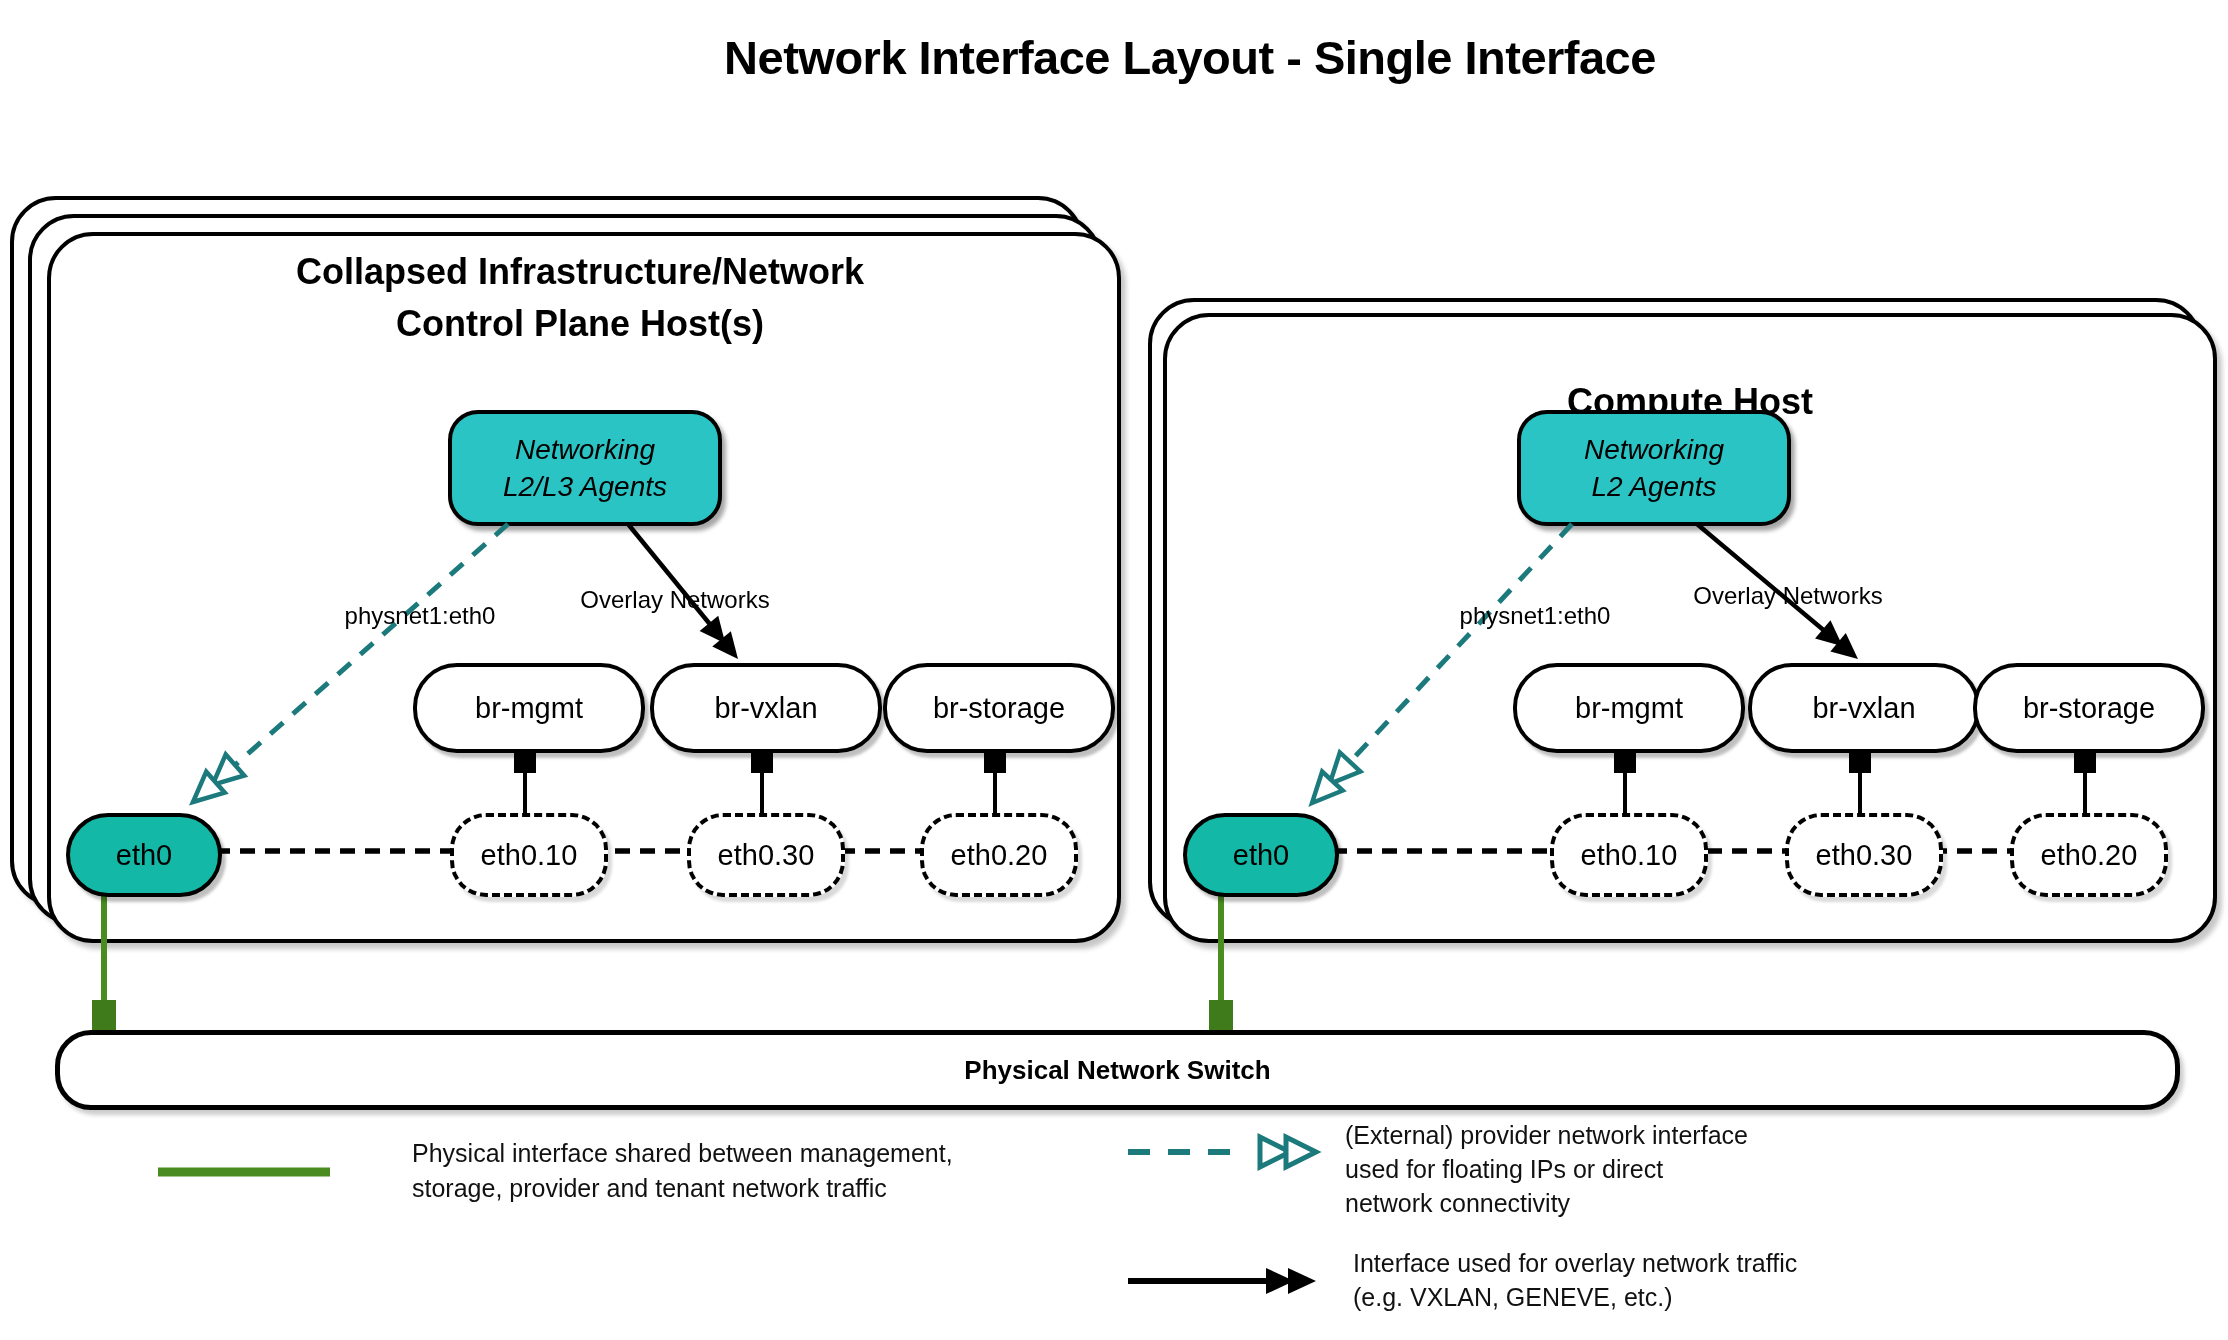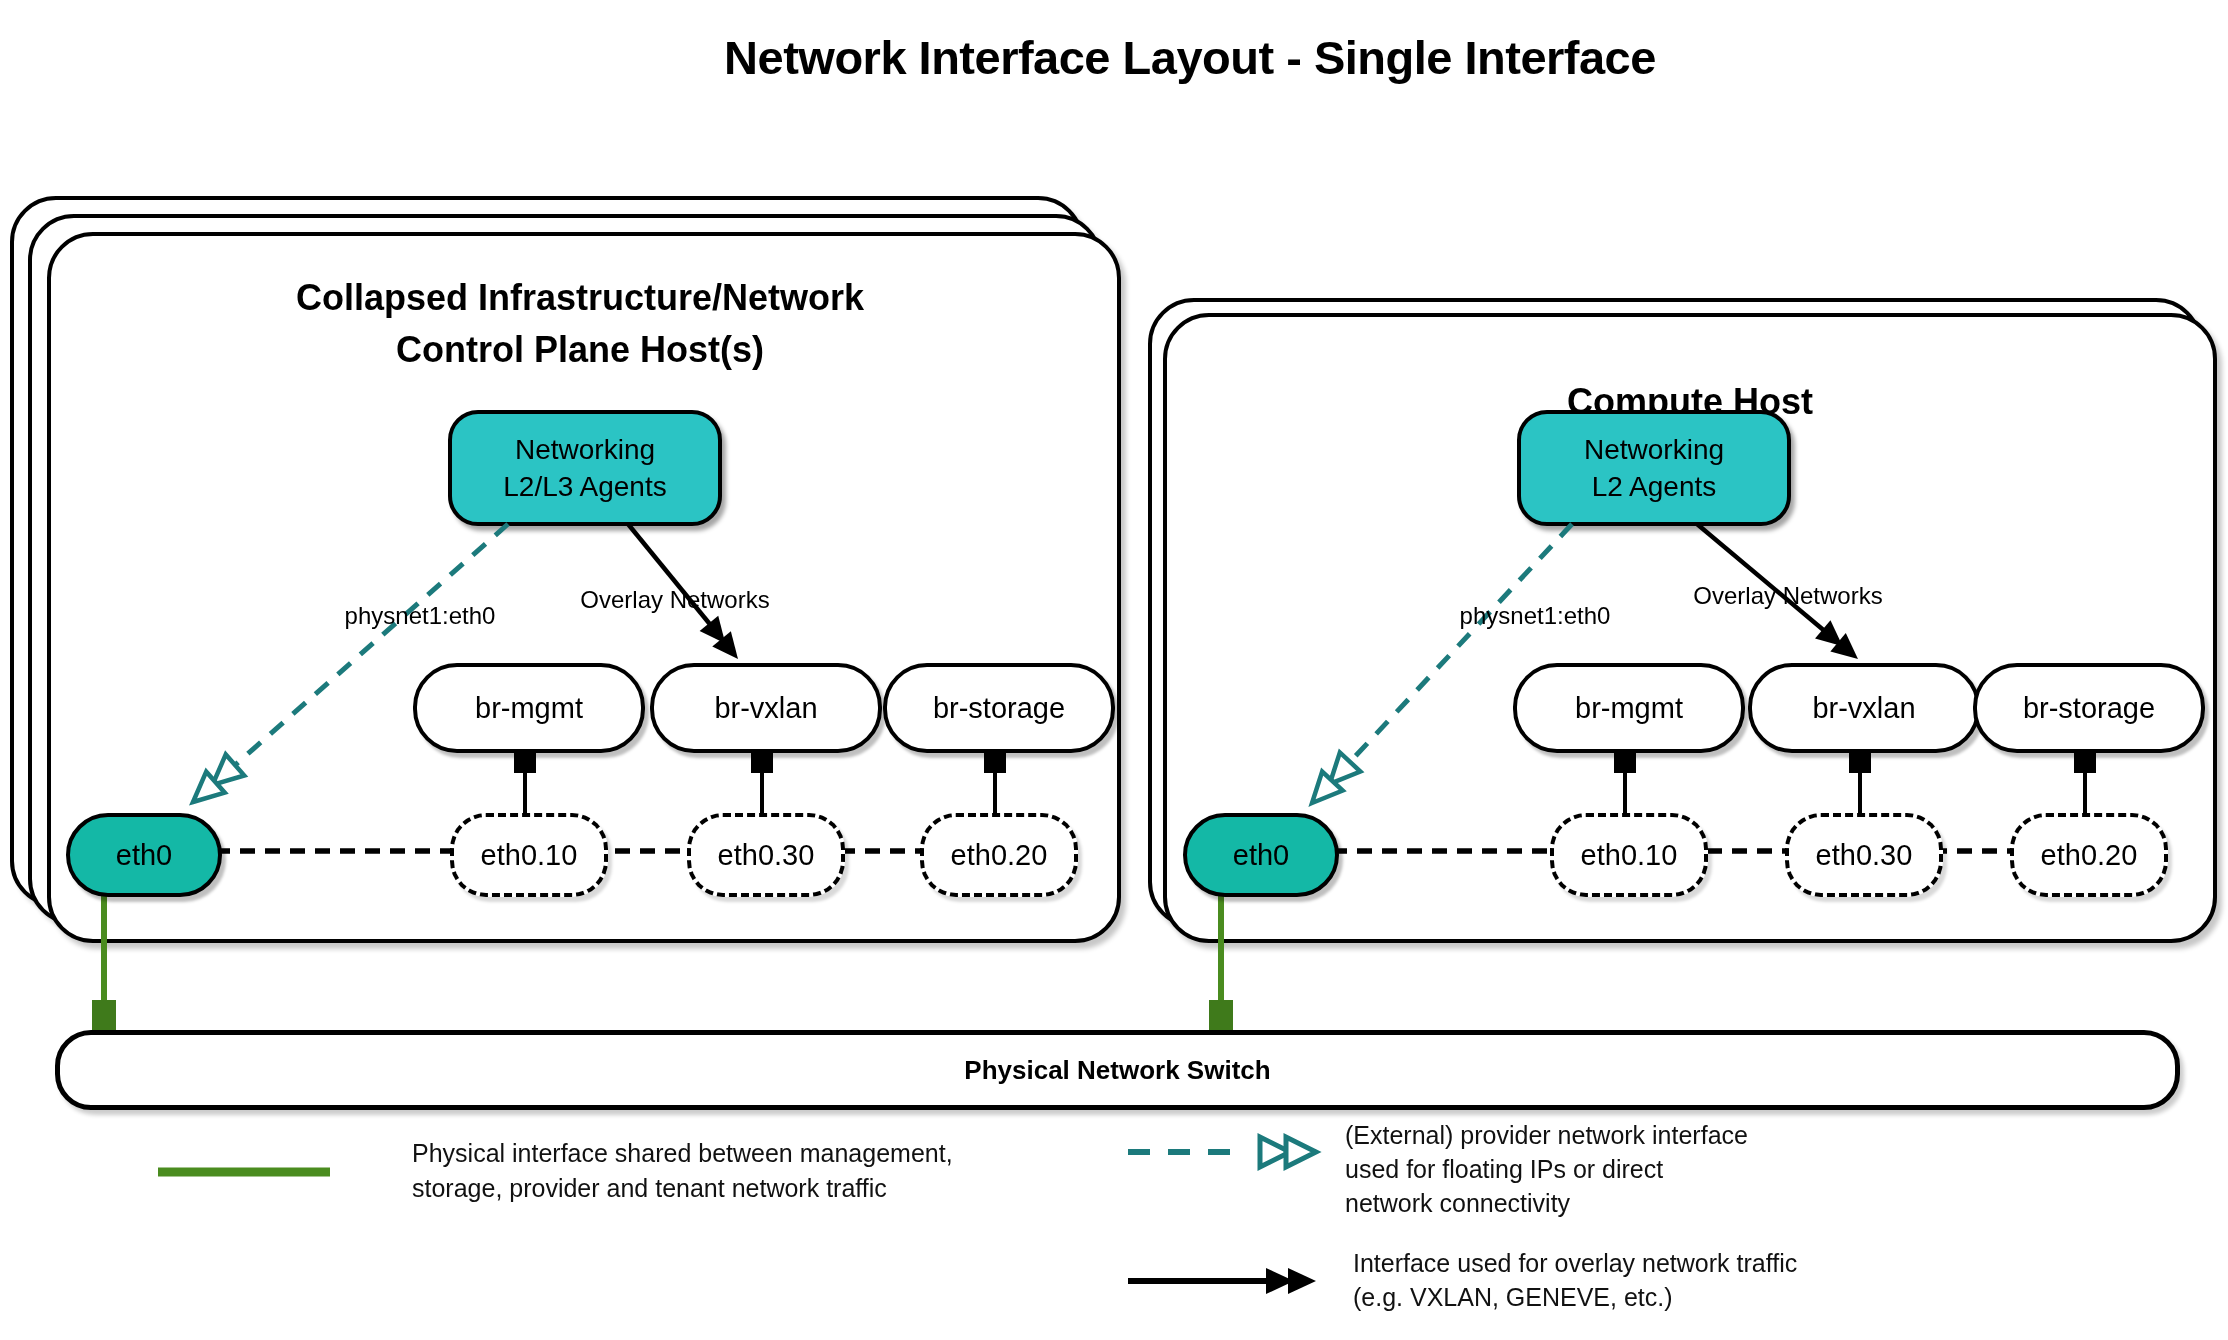--- a/index.html
+++ b/index.html
@@ -15,21 +15,21 @@
     position:absolute;background:#fff;border:4px solid #000;border-radius:46px;
   }
   .hostbox.front{box-shadow:5px 6px 5px rgba(0,0,0,0.22);}
   .hostbox.back{box-shadow:4px 5px 4px rgba(0,0,0,0.18);}
   .host-title{
     position:absolute;text-align:center;font-size:36px;font-weight:bold;line-height:52px;
   }
   .agent{
     position:absolute;background:#2bc4c4;border:4px solid #000;border-radius:30px;
     display:flex;flex-direction:column;align-items:center;justify-content:center;
-    font-size:28px;line-height:37px;box-shadow:4px 5px 4px rgba(0,0,0,0.35);
+    font-size:28px;line-height:37px;box-shadow:4px 5px 4px rgba(0,0,0,0.35);font-style:italic;
   }
   .pill{
     position:absolute;background:#fff;border:4px solid #000;border-radius:44px;
     display:flex;align-items:center;justify-content:center;font-size:29px;
     box-shadow:4px 5px 3px rgba(0,0,0,0.25);
   }
   .pill.dashed{border:4px dashed #000;border-radius:36px;box-shadow:4px 5px 3px rgba(0,0,0,0.15);}
   .pill.gray{background:#14b8a6;}
   .edge-label{position:absolute;font-size:24px;text-align:center;}
   .switch-bar{
@@ -81,21 +81,21 @@
     <g>
       <line x1="104" y1="884" x2="104" y2="1004" stroke="#4a8c1f" stroke-width="6"></line>
       <rect x="92" y="1000" width="24" height="34" fill="#3f7a1b"></rect>
     </g>
     <g>
       <line x1="1221" y1="884" x2="1221" y2="1004" stroke="#4a8c1f" stroke-width="6"></line>
       <rect x="1209" y="1000" width="24" height="34" fill="#3f7a1b"></rect>
     </g>
   </svg>
 
-  <div class="host-title" style="left:180px; top:272px; width:800px;">
+  <div class="host-title" style="left:180px; top:246px; width:800px;">
     <div>Collapsed Infrastructure/Network</div>
     <div>Control Plane Host(s)</div>
   </div>
   <div class="agent" style="left:448px; top:410px; width:266px; height:108px;">
     <div>Networking</div>
     <div>L2/L3 Agents</div>
   </div>
 
   <div class="pill" style="left:413px; top:663px; width:224px; height:82px;">
       <span>br-mgmt</span>

